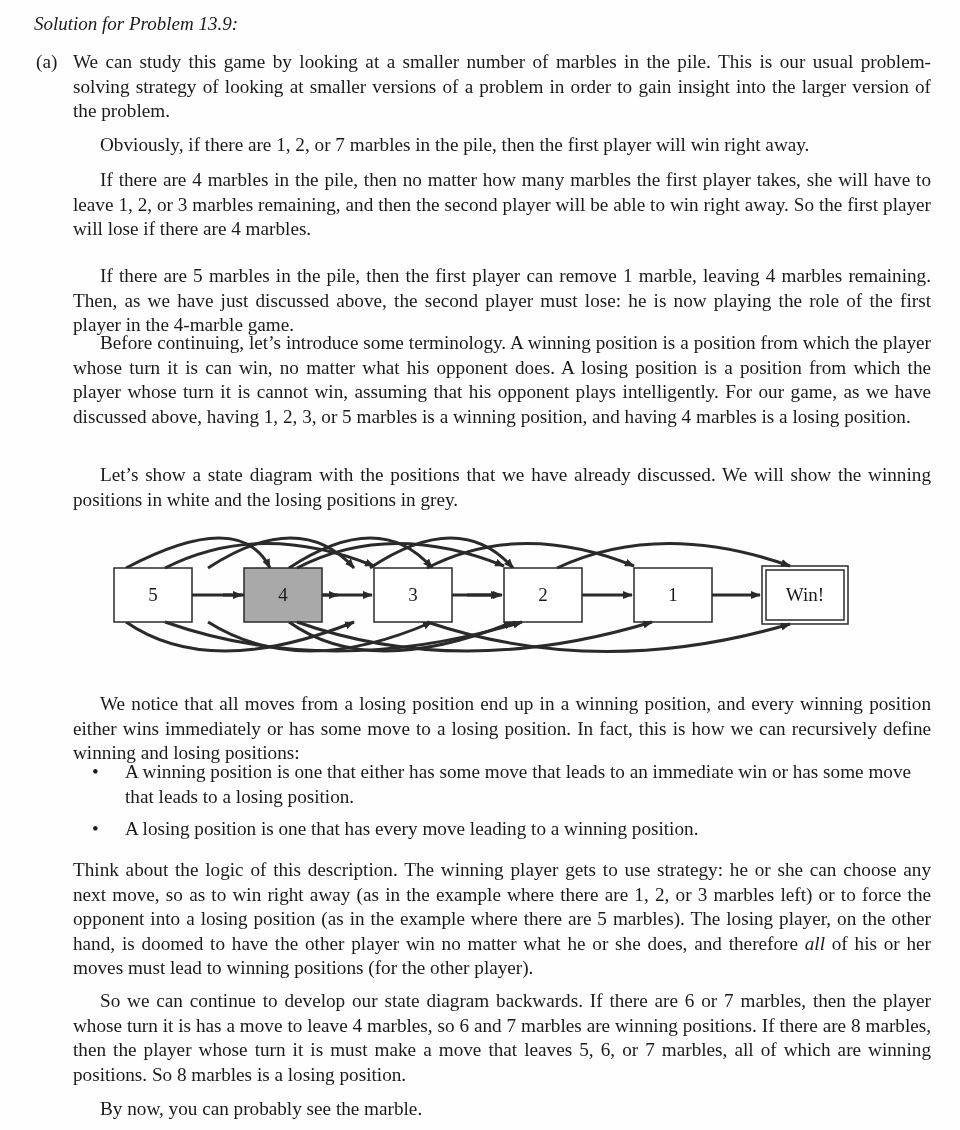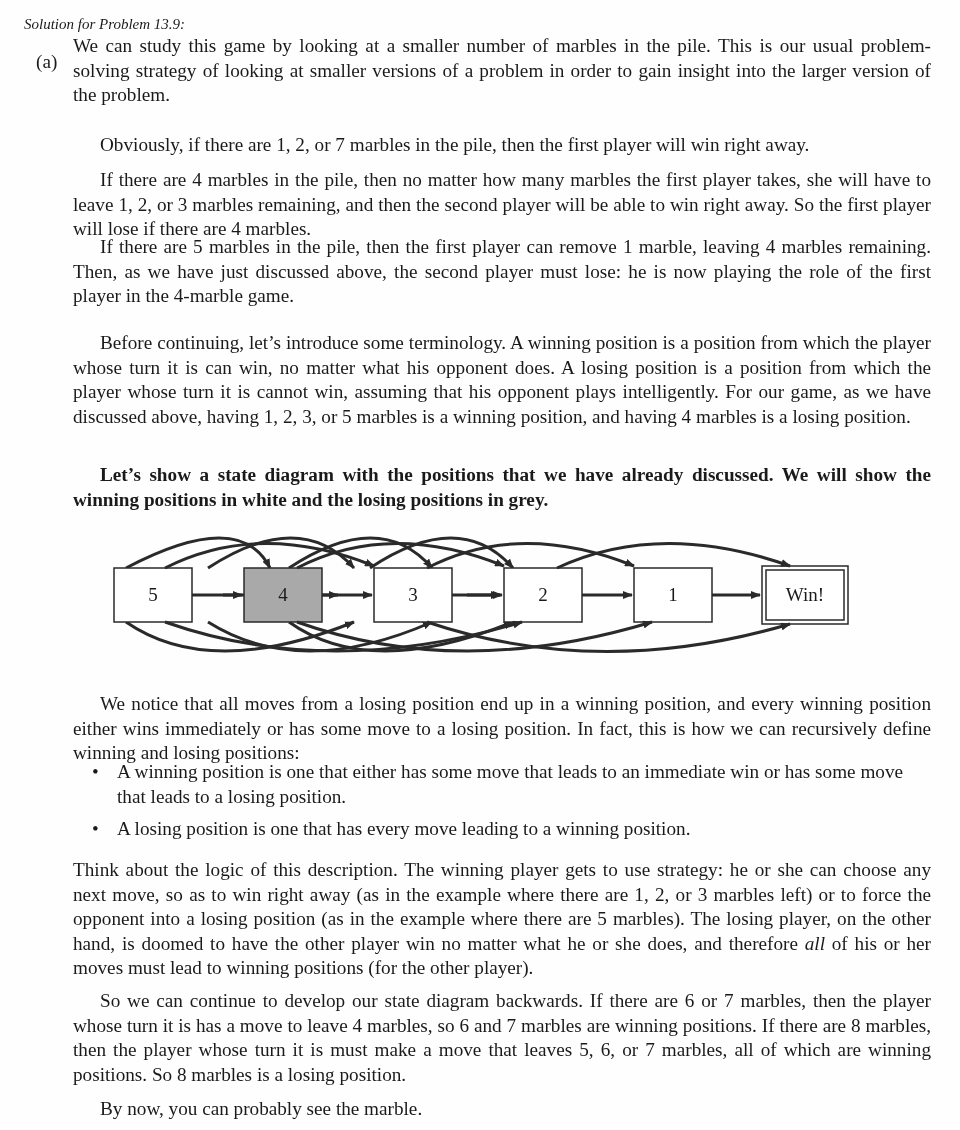--- a/index.html
+++ b/index.html
@@ -4,45 +4,45 @@
 <style>
   html, body { margin: 0; padding: 0; }
   body {
     width: 960px; height: 1130px; overflow: hidden;
     background: #fefefe; color: #1a1a1a;
     font-family: "Liberation Serif", "DejaVu Serif", serif;
     font-size: 19.2px; line-height: 24.6px;
     position: relative;
   }
   .heading {
-    position: absolute; left: 24px; top: 12px;
-    font-style: italic; font-size: 15px;
+    position: absolute; left: 34px; top: 12px;
+    font-style: italic; font-size: 19px;
   }
   .part-label { position: absolute; left: 36px; top: 50px; }
   .p { position: absolute; left: 73px; width: 858px; text-align: justify; margin: 0; }
   .p.indent { text-indent: 27px; }
   b { font-weight: normal; }
   .bullet { position: absolute; left: 92px; width: 840px; }
   .bullet .dot { position: absolute; left: 0; top: 0; }
-  .bullet .txt { margin-left: 25px; display: block; }
+  .bullet .txt { margin-left: 33px; display: block; }
   #diagram { position: absolute; left: 0; top: 530px; }
   .box-text { font-family: "Liberation Serif", serif; font-size: 19px; }
 </style>
 </head>
 <body>
 
 <div class="heading">Solution for Problem 13.9:</div>
 <div class="part-label">(a)</div>
 
-<p class="p" style="top:34px;">We can study this game by looking at a smaller number of marbles in the pile. This is our usual problem-solving strategy of looking at smaller versions of a problem in order to gain insight into the larger version of the problem.</p>
+<p class="p" style="top:50px;">We can study this game by looking at a smaller number of marbles in the pile. This is our usual problem-solving strategy of looking at smaller versions of a problem in order to gain insight into the larger version of the problem.</p>
 <p class="p indent" style="top:133px;">Obviously, if there are 1, 2, or 7 marbles in the pile, then the first player will win right away.</p>
 <p class="p indent" style="top:168px;">If there are 4 marbles in the pile, then no matter how many marbles the first player takes, she will have to leave 1, 2, or 3 marbles remaining, and then the second player will be able to win right away. So the first player will lose if there are 4 marbles.</p>
-<p class="p indent" style="top:235px;">If there are 5 marbles in the pile, then the first player can remove 1 marble, leaving 4 marbles remaining. Then, as we have just discussed above, the second player must lose: he is now playing the role of the first player in the 4-marble game.</p>
+<p class="p indent" style="top:264px;">If there are 5 marbles in the pile, then the first player can remove 1 marble, leaving 4 marbles remaining. Then, as we have just discussed above, the second player must lose: he is now playing the role of the first player in the 4-marble game.</p>
 <p class="p indent" style="top:331px;"><span>Before continuing, let’s introduce some terminology. A </span><b>winning position</b><span> is a position from which the player whose turn it is can win, no matter what his opponent does. A </span><b>losing position</b><span> is a position from which the player whose turn it is cannot win, assuming that his opponent plays intelligently. For our game, as we have discussed above, having 1, 2, 3, or 5 marbles is a winning position, and having 4 marbles is a losing position.</span></p>
-<p class="p indent" style="top:463px;font-weight:bold;">Let’s show a state diagram with the positions that we have already discussed. We will show the winning positions in white and the losing positions in grey.</p>
+<p class="p indent" style="top:463px;">Let’s show a state diagram with the positions that we have already discussed. We will show the winning positions in white and the losing positions in grey.</p>
 
 <svg id="diagram" width="960" height="130" viewBox="0 0 960 130">
   <defs>
     <marker id="ah" markerWidth="10" markerHeight="8" refX="9" refY="4" orient="auto" markerUnits="userSpaceOnUse">
       <path d="M0,0 L10,4 L0,8 z" fill="#2a2a2a"></path>
     </marker>
   </defs>
   <g fill="none" stroke="#2a2a2a" stroke-width="3">
 
     <path d="M126,38 Q240,-22 270,38" marker-end="url(#ah)"></path>

